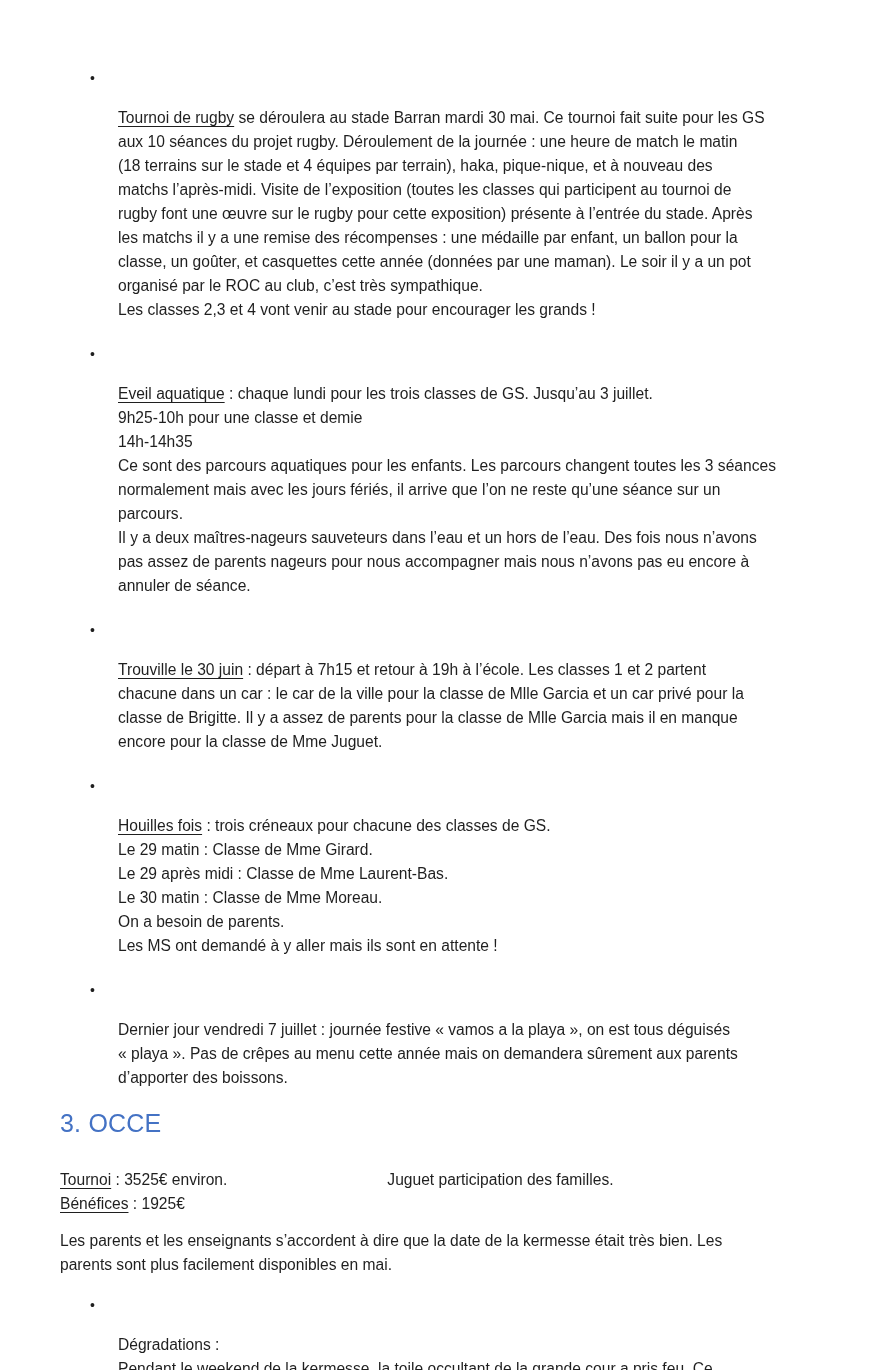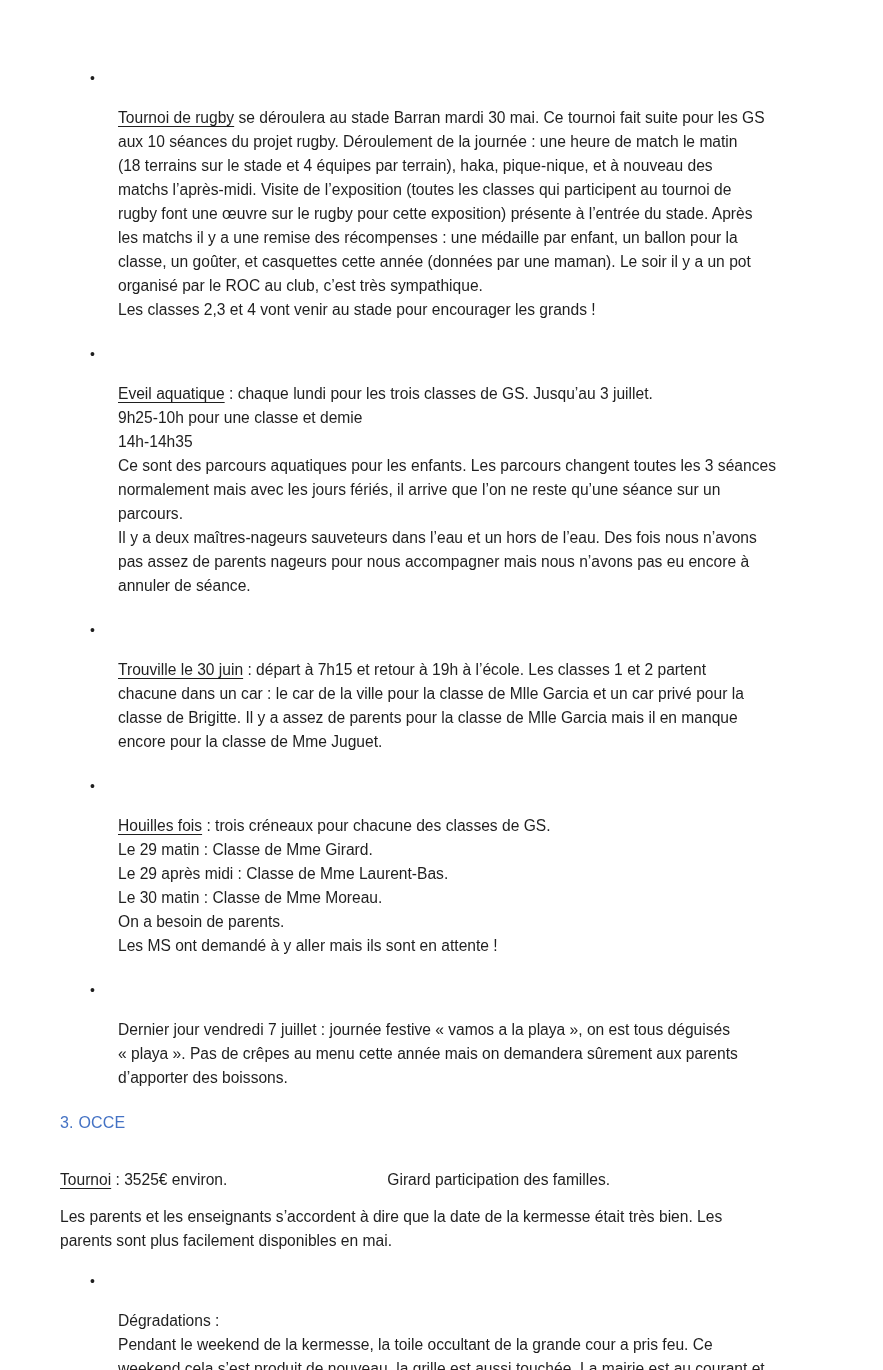--- a/index.html
+++ b/index.html
@@ -21,21 +21,21 @@
     padding:66px 60px 0 60px;
     overflow:hidden;
   }
   ul.blist{list-style:none;margin:0;padding:0;}
   ul.blist>li{display:flex;margin:0 0 20px 0;}
   .marker{flex:0 0 28px;margin-left:30px;font-size:14px;}
   .li-text{flex:1;white-space:pre-line;margin-top:40px;}
   .u{text-decoration:underline;text-underline-offset:3px;}
   h2.occe-heading{
     color:var(--heading);
-    font-size:16px;
+    font-size:25px;
     font-weight:400;
     line-height:26px;
     letter-spacing:.2px;
     margin:10px 0 32px 0;
   }
   .line{white-space:normal;}
   .pre{white-space:pre-line;}
   .tab-spacer{display:inline-block;width:160px;}
   p.para{margin:13px 0 8px 0;}
   ul.blist.deg{margin-top:16px;}
@@ -90,22 +90,23 @@
       <span class="marker">•</span>
       <div class="li-text"><span class="u"></span><span>Dernier jour vendredi 7 juillet : journée festive « vamos a la playa », on est tous déguisés
 « playa ». Pas de crêpes au menu cette année mais on demandera sûrement aux parents
 d’apporter des boissons.</span></div>
     </li>
   </ul>
 
   <h2 class="occe-heading">3. OCCE</h2>
 
 
-  <div class="line"><span class="u">Tournoi</span><span> : 3525€ environ.</span><span class="tab-spacer"></span><span>Girard participation des familles.</span></div>
+  <div class="line"><span class="u">Tournoi</span><span> : 3525€ environ.</span><span class="tab-spacer"></span><span>Juguet participation des familles.</span></div>
 
+  <div class="line"><span class="u">Bénéfices</span><span> : 1925€</span></div>
 
   <p class="para pre">Les parents et les enseignants s’accordent à dire que la date de la kermesse était très bien. Les
 parents sont plus facilement disponibles en mai.</p>
 
   <ul class="blist deg">
     <li>
       <span class="marker">•</span>
       <div class="li-text"><span>Dégradations :
 Pendant le weekend de la kermesse, la toile occultant de la grande cour a pris feu. Ce
 weekend cela s’est produit de nouveau, la grille est aussi touchée. La mairie est au courant et

